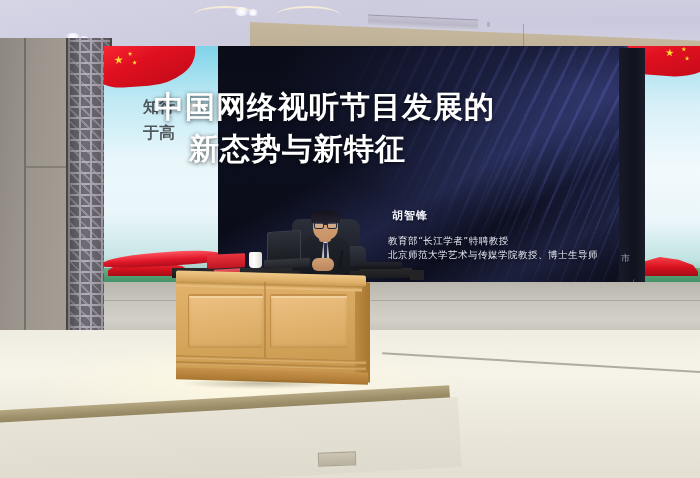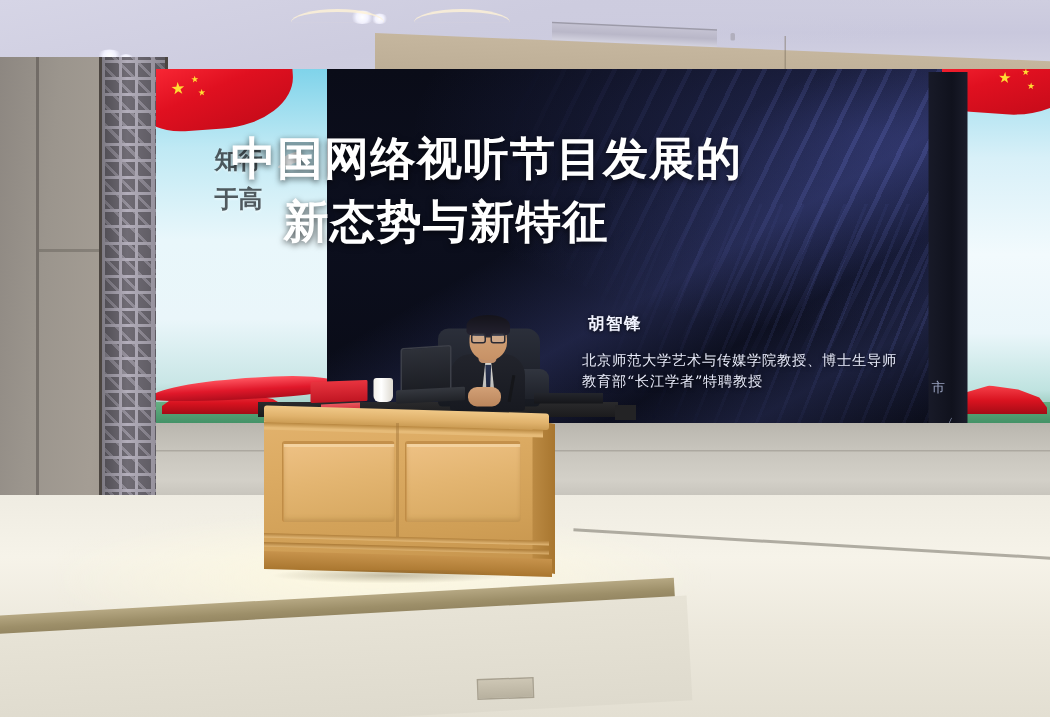--- a/index.html
+++ b/index.html
@@ -453,22 +453,22 @@
       <div class="pavilion pav-r"></div>
     </div>
 
     <div class="slide-title">
       <span>中国网络视听节目发展的</span>
       <span class="ln2">新态势与新特征</span>
     </div>
 
     <div class="speaker-name">胡智锋</div>
     <div class="speaker-cred">
+      <span>教育部“长江学者”特聘教授</span>
       <span>北京师范大学艺术与传媒学院教授、博士生导师</span>
-      <span>教育部“长江学者”特聘教授</span>
     </div>
   </div>
 
   <div class="rightwall"></div>
   <div class="rw-glyph">市</div>
   <div class="rw-glyph2">〈</div>
 
   <div class="stagewall"></div>
   <div class="stagewall-line"></div>
 

